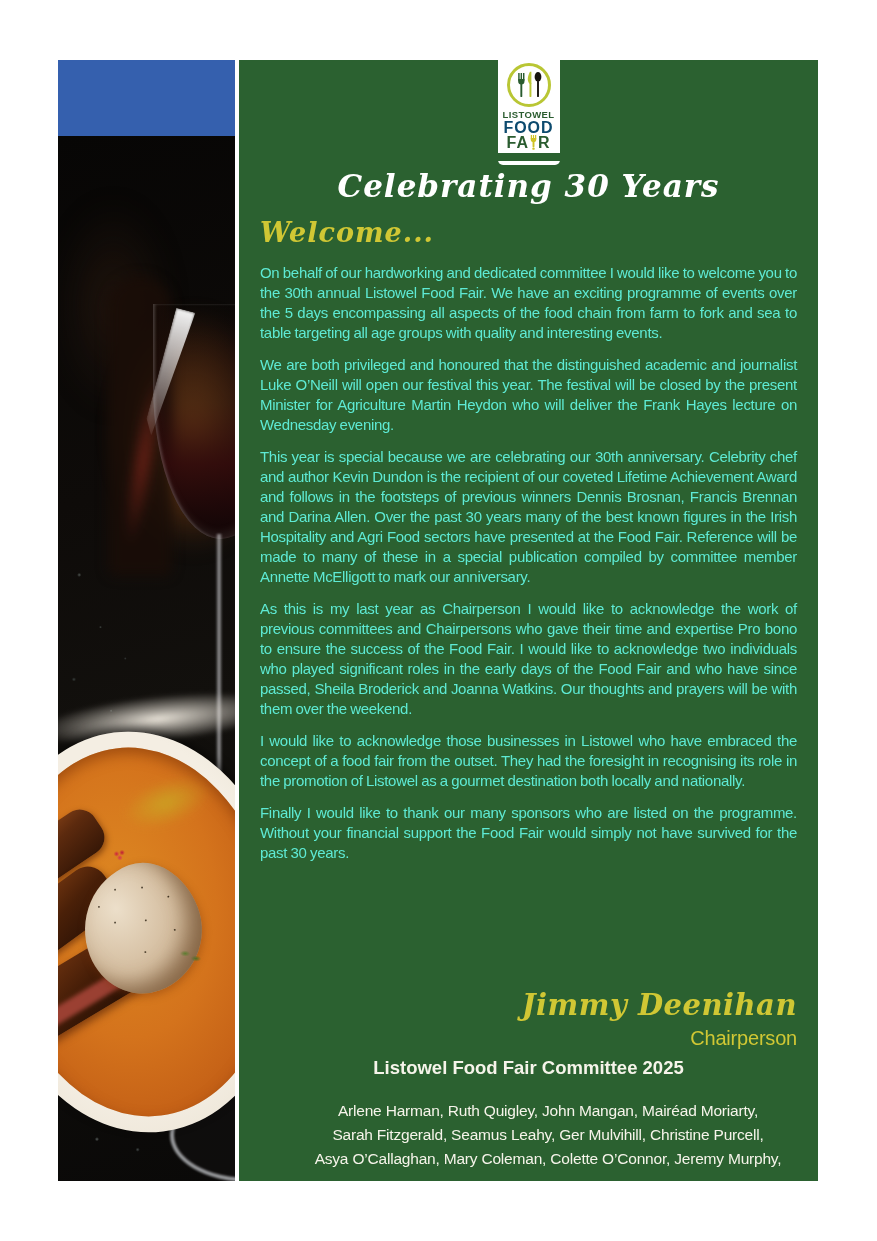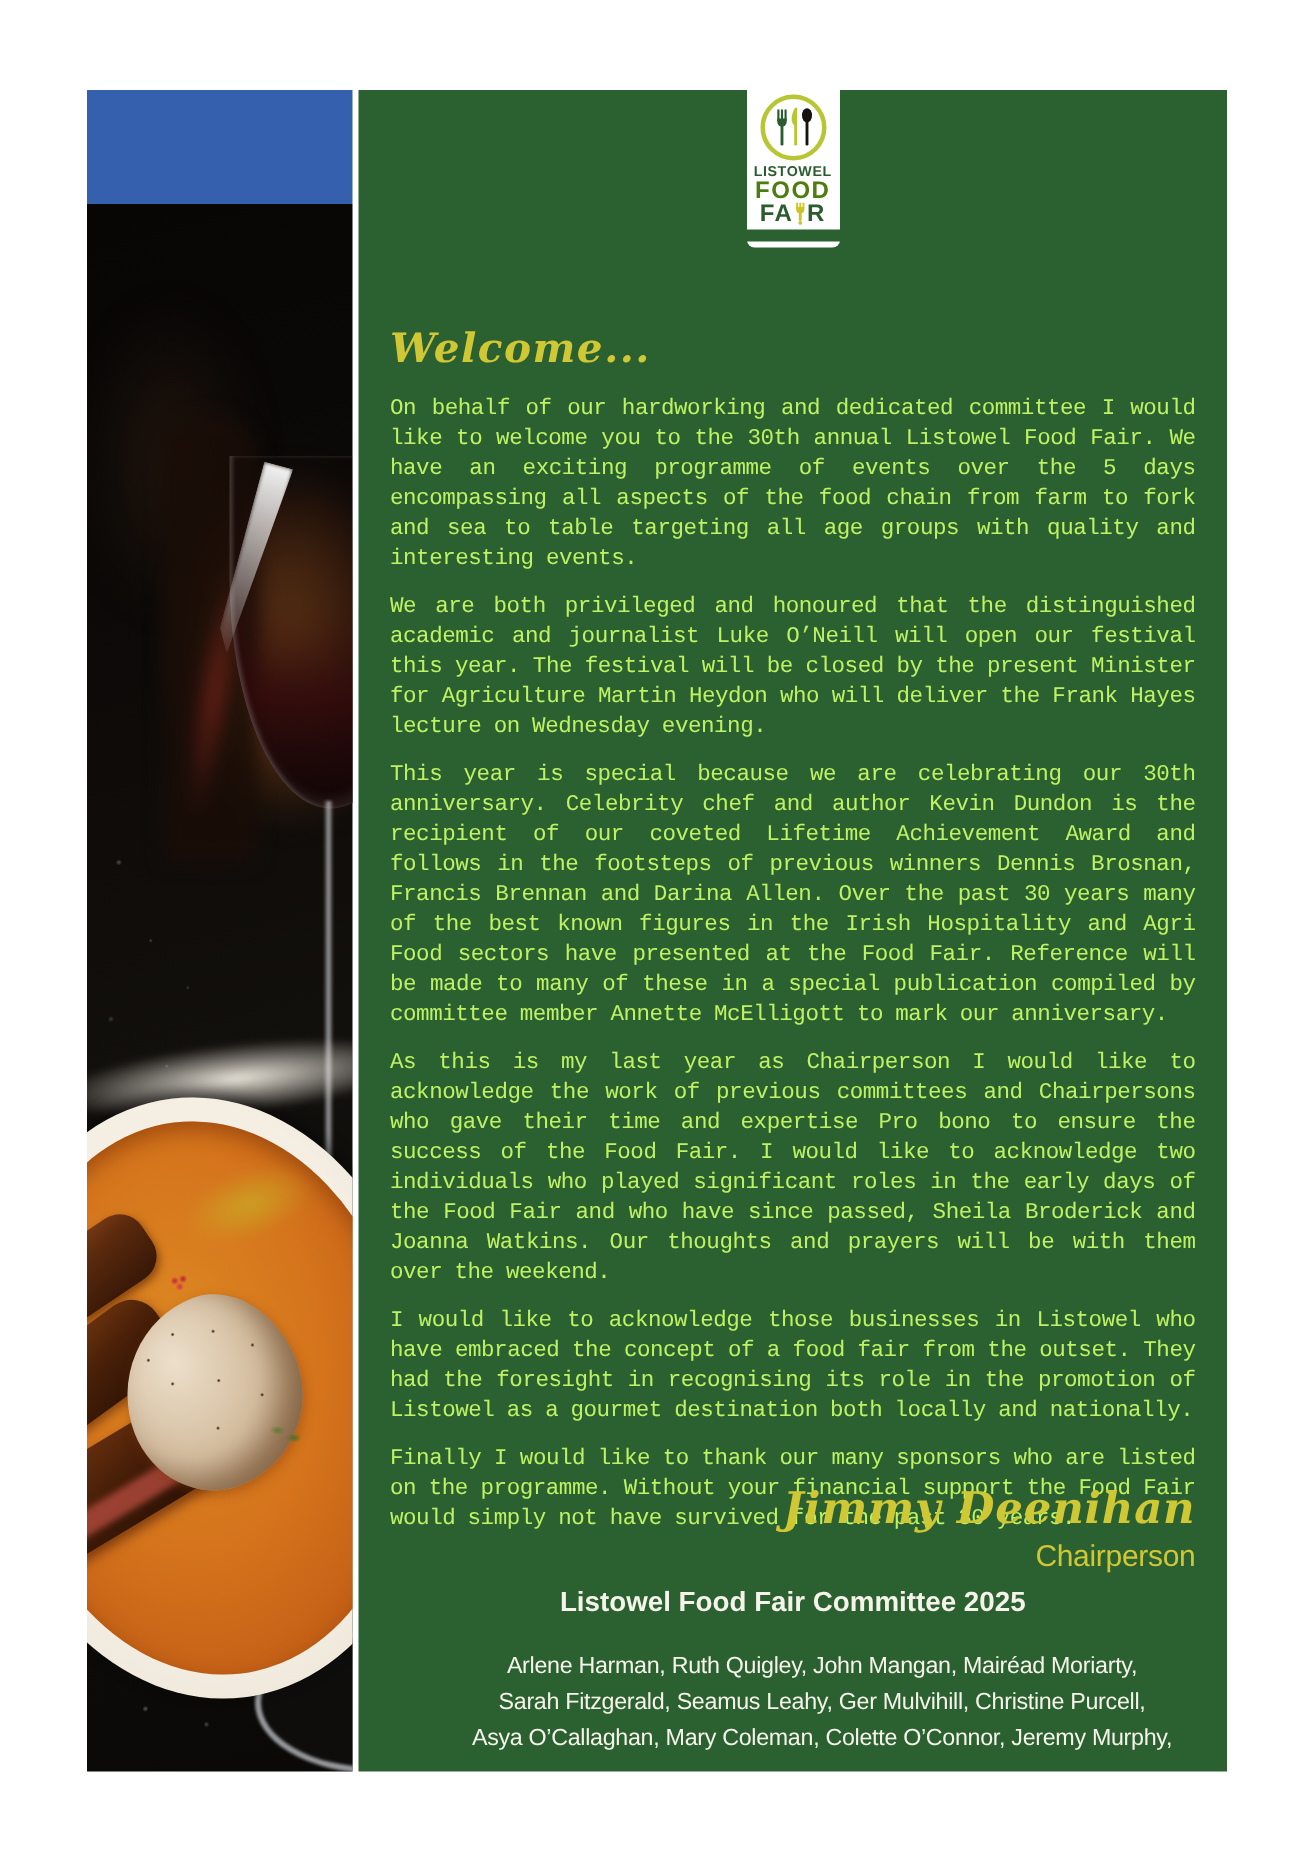--- a/index.html
+++ b/index.html
@@ -84,31 +84,31 @@
              background:radial-gradient(ellipse at 50% 50%,rgba(244,238,227,0.95),rgba(244,238,227,0) 72%);filter:blur(2px);}
 
   
   .panel{position:absolute;left:239px;top:60px;width:579px;height:1121px;background:#2b6130;overflow:hidden;}
 
   .logo{position:absolute;left:50%;top:0;transform:translateX(-50%);width:62px;height:105px;
         background:#ffffff;border-radius:0 0 5px 5px;text-align:center;}
   .logo-circle{width:44px;height:44px;margin:3px auto 0;border-radius:50%;background:#ffffff;
                border:3px solid #b9c634;box-sizing:border-box;display:flex;align-items:center;justify-content:center;}
   .logo-word1{font-size:9.5px;font-weight:bold;color:#2a5c2f;letter-spacing:0.4px;margin-top:2px;}
-  .logo-word2{font-size:16px;font-weight:bold;color:#4d7c0f;letter-spacing:1px;line-height:15px;}
+  .logo-word2{font-size:16px;font-weight:bold;color:#0c4a6e;letter-spacing:1px;line-height:15px;}
   .logo-word3{font-size:16px;font-weight:bold;color:#2a5c2f;letter-spacing:1px;line-height:15px;
               display:flex;align-items:center;justify-content:center;gap:1px;}
   .logo-bar{width:62px;height:8px;background:#2b6130;margin:3px auto 0;}
 
   .script{font-family:"DejaVu Serif",serif;font-style:italic;font-weight:bold;}
   .tagline{position:absolute;left:0;top:108px;width:100%;text-align:center;color:#ffffff;
            font-size:31px;letter-spacing:1px;}
   .welcome{position:absolute;left:21px;top:157px;color:#d0c734;font-size:27px;letter-spacing:1px;}
 
-  .body-copy{position:absolute;left:21px;top:203px;width:537px;color:#bef264;font-family:Liberation Mono, monospace;}
+  .body-copy{position:absolute;left:21px;top:203px;width:537px;color:#5eead4;}
   .body-copy p{margin:0 0 12px 0;font-size:15px;line-height:20px;text-align:justify;
                letter-spacing:-0.3px;word-spacing:-0.5px;}
 
   .sig{position:absolute;right:21px;top:928px;text-align:right;color:#d0c734;}
   .sig-name{font-size:29px;letter-spacing:0.5px;}
   .sig-role{font-size:20px;letter-spacing:-0.2px;margin-top:5px;}
 
   .committee{position:absolute;left:0;top:997px;width:100%;text-align:center;color:#f6f4ea;}
   .committee-title{font-size:18.5px;font-weight:bold;margin-bottom:20px;}
   .committee-line{font-size:15.5px;line-height:24px;letter-spacing:-0.2px;padding-left:39px;}
@@ -185,20 +185,21 @@
             <path d="M1 4.5 h8 v2.5 a4 3.5 0 0 1 -8 0 z"></path>
             <rect x="3.6" y="9" width="2.8" height="9" rx="1.2"></rect>
             <circle cx="5" cy="20" r="1.8"></circle>
           </g>
         </svg>
         <span>R</span>
       </div>
       <div class="logo-bar"></div>
     </div>
 
+    <div class="tagline script">Celebrating 30 Years</div>
     <div class="welcome script">Welcome...</div>
 
     <div class="body-copy">
       <p>On behalf of our hardworking and dedicated committee I would like to welcome you to the 30th annual Listowel Food Fair. We have an exciting programme of events over the 5 days  encompassing all aspects of the food chain from farm to fork  and sea to table targeting all age groups with quality and interesting events.</p>
       <p>We are both privileged and honoured  that the distinguished academic  and journalist Luke O’Neill  will open our festival this year. The festival will be closed by the present Minister for Agriculture Martin Heydon who will deliver the Frank Hayes lecture on Wednesday evening.</p>
       <p>This year is special  because we  are celebrating our 30th anniversary. Celebrity chef and author Kevin Dundon is the recipient of our coveted Lifetime Achievement Award and follows in the footsteps of previous winners Dennis Brosnan, Francis Brennan and Darina Allen. Over the past 30 years many of the best known figures in the Irish Hospitality and Agri Food sectors have presented at the Food Fair. Reference will be made to many of these in a special publication compiled by committee member Annette McElligott  to mark  our anniversary.</p>
       <p>As this is my last year as Chairperson I would like to  acknowledge  the work of previous committees and Chairpersons who gave their time and expertise Pro bono to ensure the success of the  Food Fair. I would like to acknowledge two individuals who played significant roles in the early days of the Food Fair and who have since passed, Sheila Broderick and Joanna Watkins. Our thoughts  and prayers will be with them over the weekend.</p>
       <p>I would like to  acknowledge  those businesses in Listowel who have embraced the concept of  a food fair from the outset. They had the foresight in recognising  its role in the promotion of Listowel as a  gourmet destination both locally and nationally.</p>
       <p>Finally I would like to thank our  many sponsors who are listed on the programme. Without your  financial support  the Food Fair would simply not have survived for the past 30 years.</p>
     </div>

